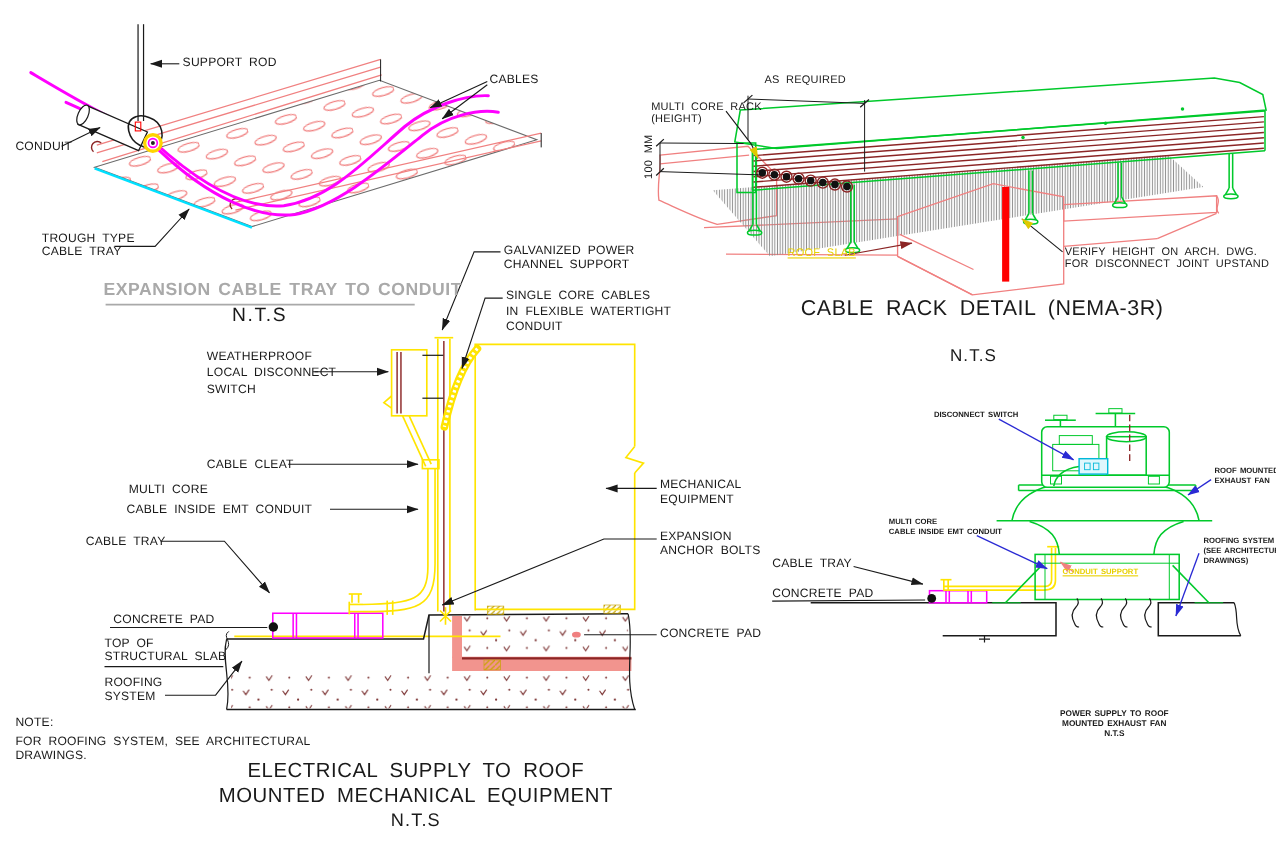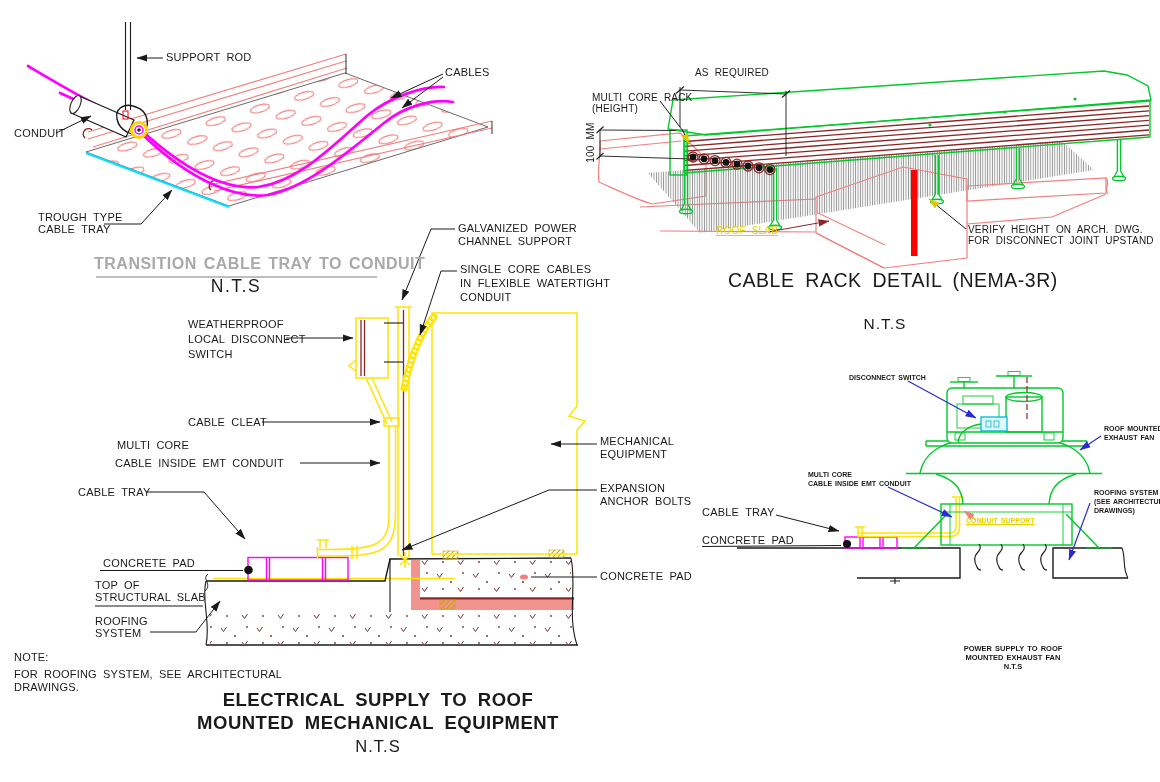--- a/index.html
+++ b/index.html
@@ -6,21 +6,21 @@
   #stage{position:relative;width:1160px;height:782px;background:#fff;overflow:hidden;
          font-family:"Liberation Sans",sans-serif;}
   #stage svg{position:absolute;left:0;top:0;}
   .lbl{position:absolute;font:11px/13px "Liberation Sans",sans-serif;color:#1a1a1a;
        white-space:nowrap;letter-spacing:.2px;word-spacing:3px;}
   .sm{font-size:10px;line-height:11px;}
   .tiny{font-size:7px;line-height:9px;font-weight:bold;letter-spacing:0;word-spacing:1px;}
   .ctr{text-align:center;}
   .t-gray{font-size:16px;font-weight:bold;color:#a9a9a9;letter-spacing:.5px;word-spacing:2px;}
   .t-big{font-size:19.5px;letter-spacing:.5px;word-spacing:5px;}
-  .t-med{font-size:18.5px;letter-spacing:.5px;word-spacing:5px;font-weight:bold;}
+  .t-med{font-size:18.5px;letter-spacing:.5px;word-spacing:5px;}
   .nts1{font-size:17.5px;letter-spacing:1.5px;}
   .nts2{font-size:15.5px;letter-spacing:1px;}
   .nts3{font-size:16.5px;letter-spacing:1px;}
   .yellowtxt{color:#e8d000;text-decoration:underline;}
   .rot90{transform:rotate(-90deg);transform-origin:center;}
   
   .k{stroke:#1a1a1a;fill:none;stroke-width:1.1;}
   .k2{stroke:#1a1a1a;fill:none;stroke-width:1.4;}
   .thin{stroke-width:.9;}
   .ld{stroke:#1a1a1a;fill:none;stroke-width:1;}
@@ -358,21 +358,21 @@
   <line x1="1090" y1="503" x2="1069" y2="560" class="bl" marker-end="url(#abl)"></line>
   <line x1="976" y1="520" x2="964" y2="511" stroke="#f08080" stroke-width="1.2" marker-end="url(#asal)"></line>
 </g>
 </svg>
 
 <div class="lbl" style="left:166px;top:51px">SUPPORT ROD</div>
 <div class="lbl" style="left:445px;top:66px">CABLES</div>
 <div class="lbl" style="left:14px;top:127px">CONDUIT</div>
 <div class="lbl" style="left:38px;top:211px">TROUGH TYPE</div>
 <div class="lbl" style="left:38px;top:223px">CABLE TRAY</div>
-<div class="lbl t-gray ctr" style="left:94px;top:257px;width:284px">TRANSITION CABLE TRAY TO CONDUIT</div>
+<div class="lbl t-gray ctr" style="left:94px;top:257px;width:284px">EXPANSION CABLE TRAY TO CONDUIT</div>
 <div class="lbl nts1 ctr" style="left:94px;top:280px;width:284px">N.T.S</div>
 
 <div class="lbl sm ctr" style="left:676px;top:67px;width:112px">AS REQUIRED</div>
 <div class="lbl sm" style="left:592px;top:92px">MULTI CORE RACK</div>
 <div class="lbl sm" style="left:592px;top:103px">(HEIGHT)</div>
 <div class="lbl sm ctr rot90" style="left:567px;top:137px;width:46px">100 MM</div>
 <div class="lbl sm yellowtxt" style="left:716px;top:225px">ROOF SLAB</div>
 <div class="lbl sm" style="left:968px;top:224px">VERIFY HEIGHT ON ARCH. DWG.</div>
 <div class="lbl sm" style="left:968px;top:235px">FOR DISCONNECT JOINT UPSTAND</div>
 <div class="lbl t-big ctr" style="left:728px;top:274px;width:314px">CABLE RACK DETAIL (NEMA-3R)</div>

